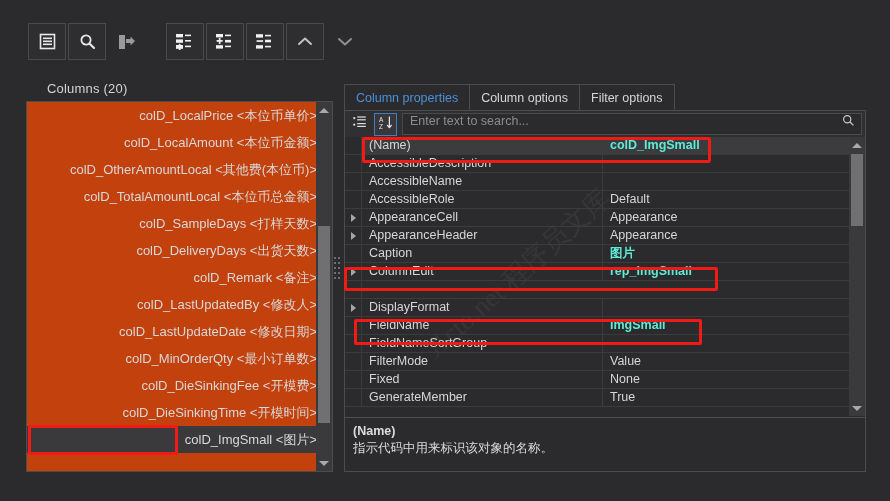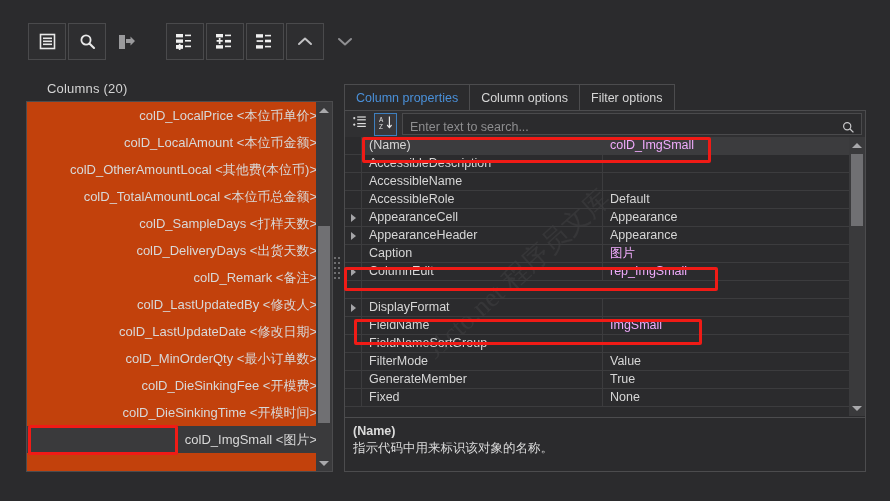--- a/index.html
+++ b/index.html
@@ -129,21 +129,21 @@
     width: 23px; height: 23px; margin-left: 3px;
     display: flex; align-items: center; justify-content: center;
     cursor: pointer;
   }
   .sicon.active { border: 1px solid #3e7fbf; background: #38383c; }
   .search-box {
     position: relative;
     margin-left: 5px;
     flex: 1 1 auto; height: 22px; margin-right: 3px;
     background: #2b2b2d; border: 1px solid #4a4a4c;
-    display: flex; align-items: flex-end;
+    display: flex; align-items: flex-start;
   }
   .search-ph {
     font-size: 12.5px; color: #8d8d8f; padding-left: 7px; flex: 1 1 auto;
   }
   .search-mag { margin-right: 6px; display: flex; }
 
   
   .grid {
     position: absolute; left: 0; top: 26px; width: 520px; height: 279px;
     overflow: hidden; background: #2b2b2d;
@@ -183,21 +183,21 @@
     border-right: 1px solid #3c3c3e;
     white-space: nowrap; overflow: hidden;
   }
   .row .pval {
     flex: 1 1 auto;
     font-size: 12.5px; color: #d6d6d6;
     padding-left: 7px; line-height: 17px;
     white-space: nowrap; overflow: hidden;
   }
   .row.sel .pname, .row.sel .pval { background: #3c3c3e; }
-  .row.boldval .pval { font-weight: normal; color: #f0abfc; }
+  .row.boldval .pval { font-weight: bold; color: #5eead4; }
 
   
   .gscroll {
     position: absolute; right: 0; top: 26px;
     width: 16px; height: 279px; background: #3a3a3c;
   }
   .gscroll .arrow {
     position: absolute; left: 0; width: 16px; height: 16px;
     display: flex; align-items: center; justify-content: center; cursor: pointer;
   }
@@ -478,27 +478,27 @@
               <div class="pname">FieldNameSortGroup</div>
               <div class="pval"></div>
             </div>
             <div class="row">
               <div class="expander"></div>
               <div class="pname">FilterMode</div>
               <div class="pval">Value</div>
             </div>
             <div class="row">
               <div class="expander"></div>
+              <div class="pname">Fixed</div>
+              <div class="pval">None</div>
+            </div>
+            <div class="row">
+              <div class="expander"></div>
               <div class="pname">GenerateMember</div>
               <div class="pval">True</div>
-            </div>
-            <div class="row">
-              <div class="expander"></div>
-              <div class="pname">Fixed</div>
-              <div class="pval">None</div>
             </div>
           </div>
       </div>
 
       <div class="gscroll">
         <div class="arrow up">
             <span class="tri up"></span>
           </div>
         <div class="thumb"></div>
         <div class="arrow down">

